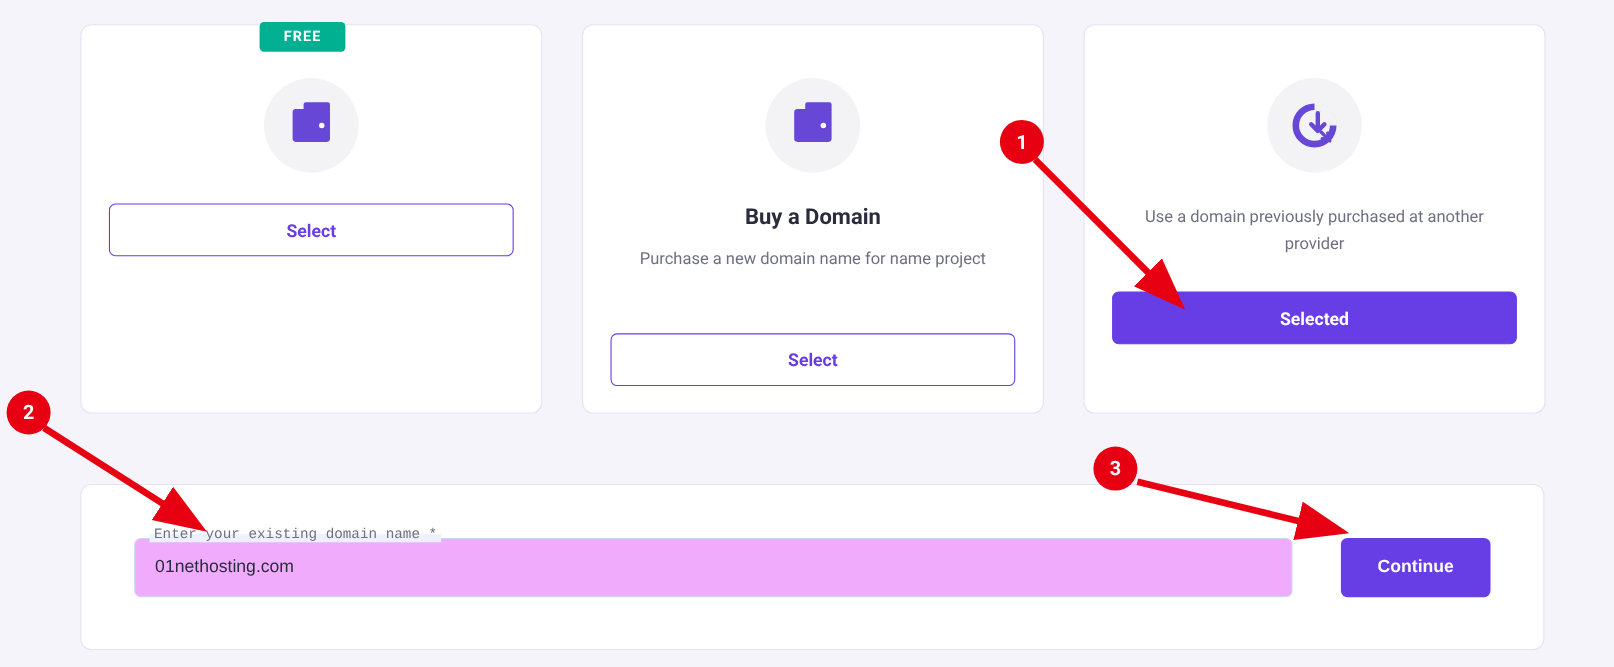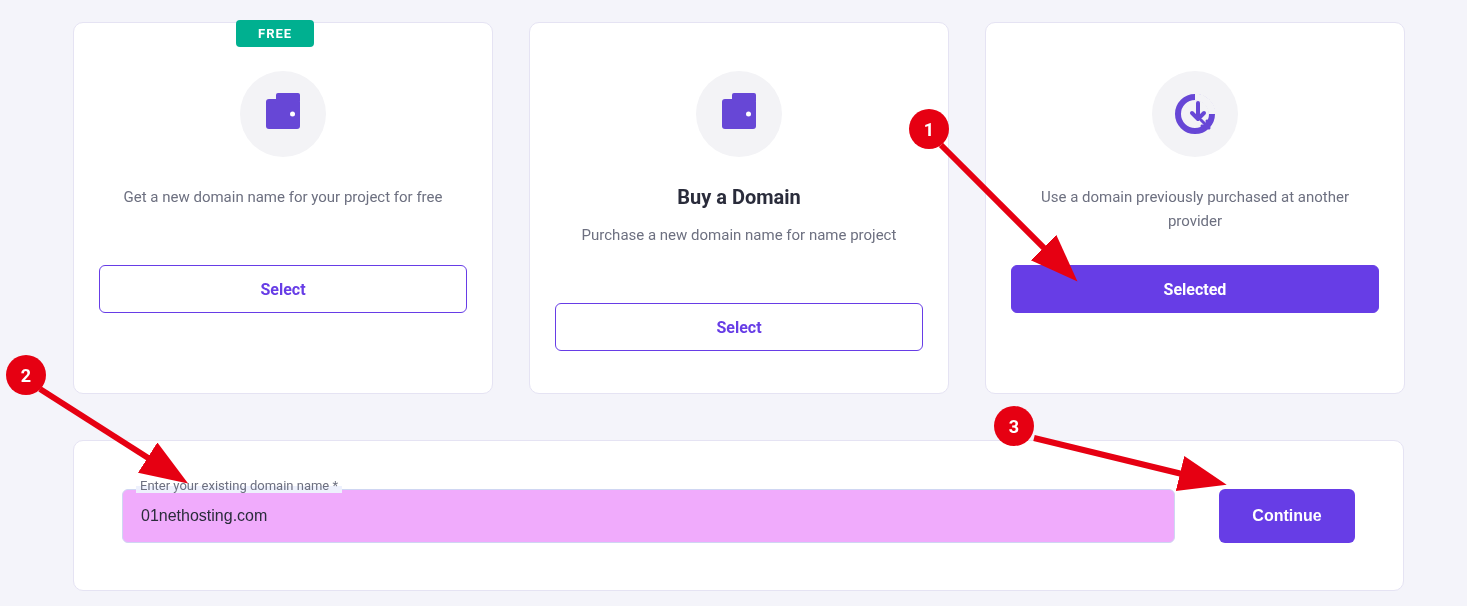--- a/index.html
+++ b/index.html
@@ -15,21 +15,21 @@
     gap: 36px;
     position: absolute;
     left: 73px;
     top: 22px;
   }
   .card {
     width: 420px;
     background: #ffffff;
     border: 1px solid #e5e3f3;
     border-radius: 10px;
-    padding: 48px 40px 42px 40px;
+    padding: 48px 40px 24px 40px;
     position: relative;
     display: flex;
     flex-direction: column;
     align-items: center;
     text-align: center;
   }
   .badge {
     position: absolute;
     top: -3px;
     left: 162px;
@@ -134,20 +134,21 @@
     flex: 1;
   }
   .field-label {
     position: absolute;
     top: -11px;
     left: 14px;
     background: linear-gradient(#fff 50%, #eef1fd 50%);
     padding: 0 4px;
     font-size: 13px;
     color: #6d7080;
+    font-family: Liberation Mono, monospace;
   }
   .field-input {
     width: 100%;
     height: 54px;
     border: 1px solid #cfd6f2;
     border-radius: 6px;
     background: #f0abfc;
     font-size: 16px;
     color: #2a2c3b;
     padding: 0 18px;
@@ -192,21 +193,20 @@
 </head>
 <body>
 
 <div class="cards-row">
 
   <div class="card">
     <div class="badge">FREE</div>
     <div class="icon-circle">
       <div class="wallet-icon"></div>
     </div>
-    <div class="card-desc">Get a new domain name for your project for free</div>
     <div class="btn btn-outline">Select</div>
   </div>
 
   <div class="card">
     <div class="icon-circle">
       <div class="wallet-icon"></div>
     </div>
     <div class="card-title">Buy a Domain</div>
     <div class="card-desc">Purchase a new domain name for name project</div>
     <div class="btn btn-outline">Select</div>

